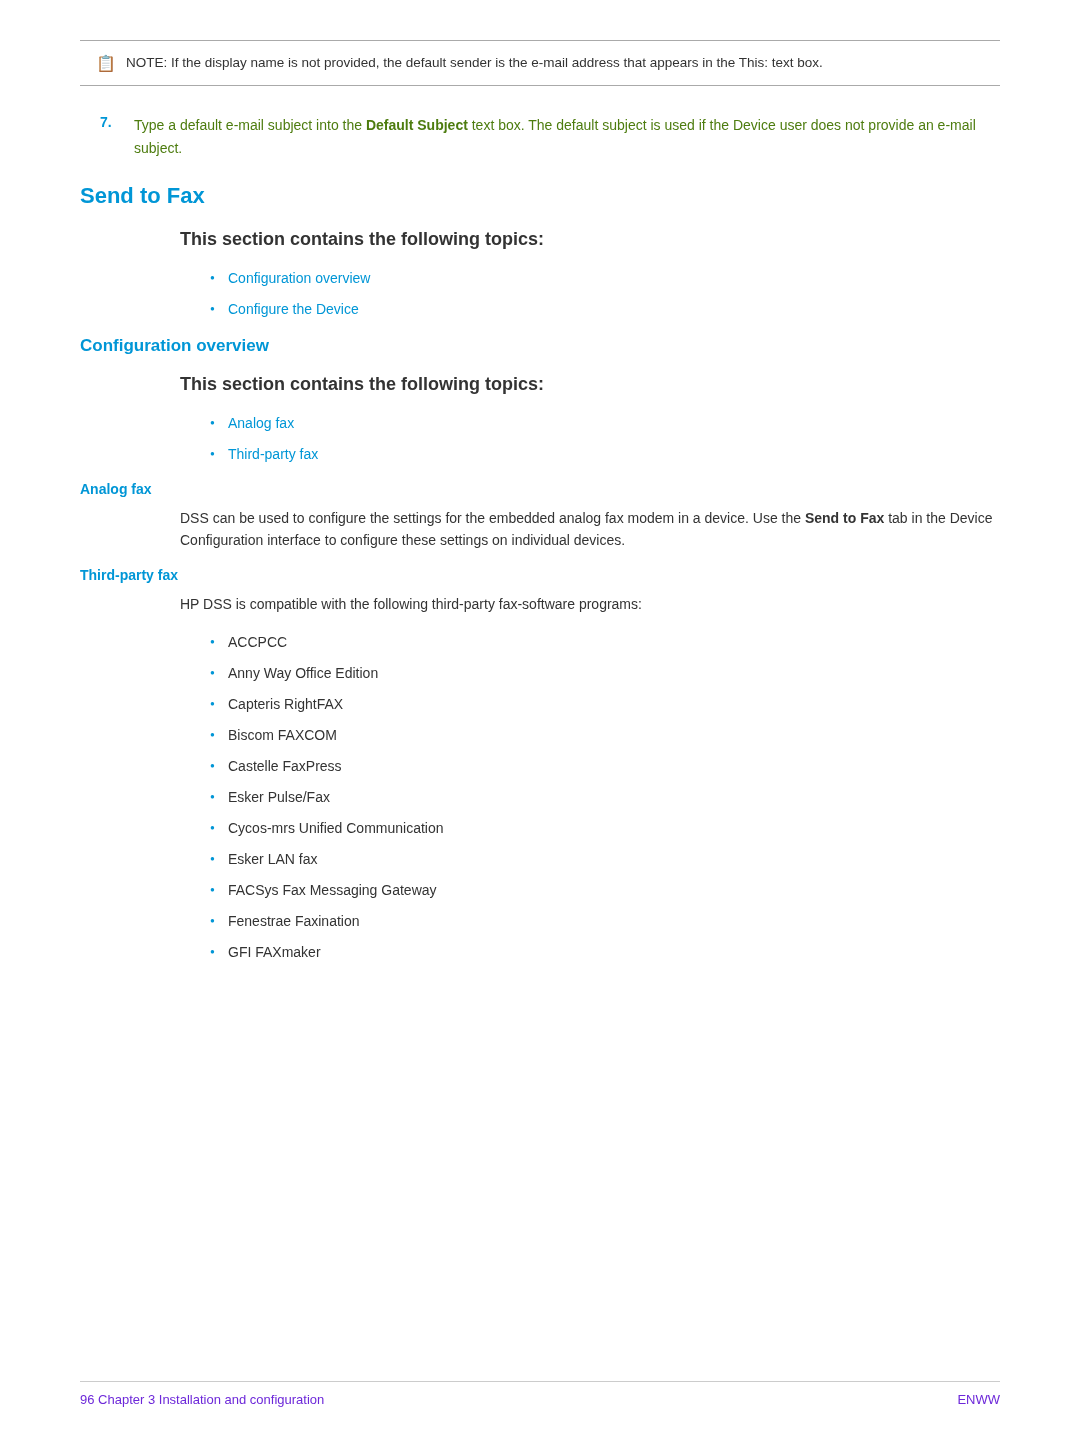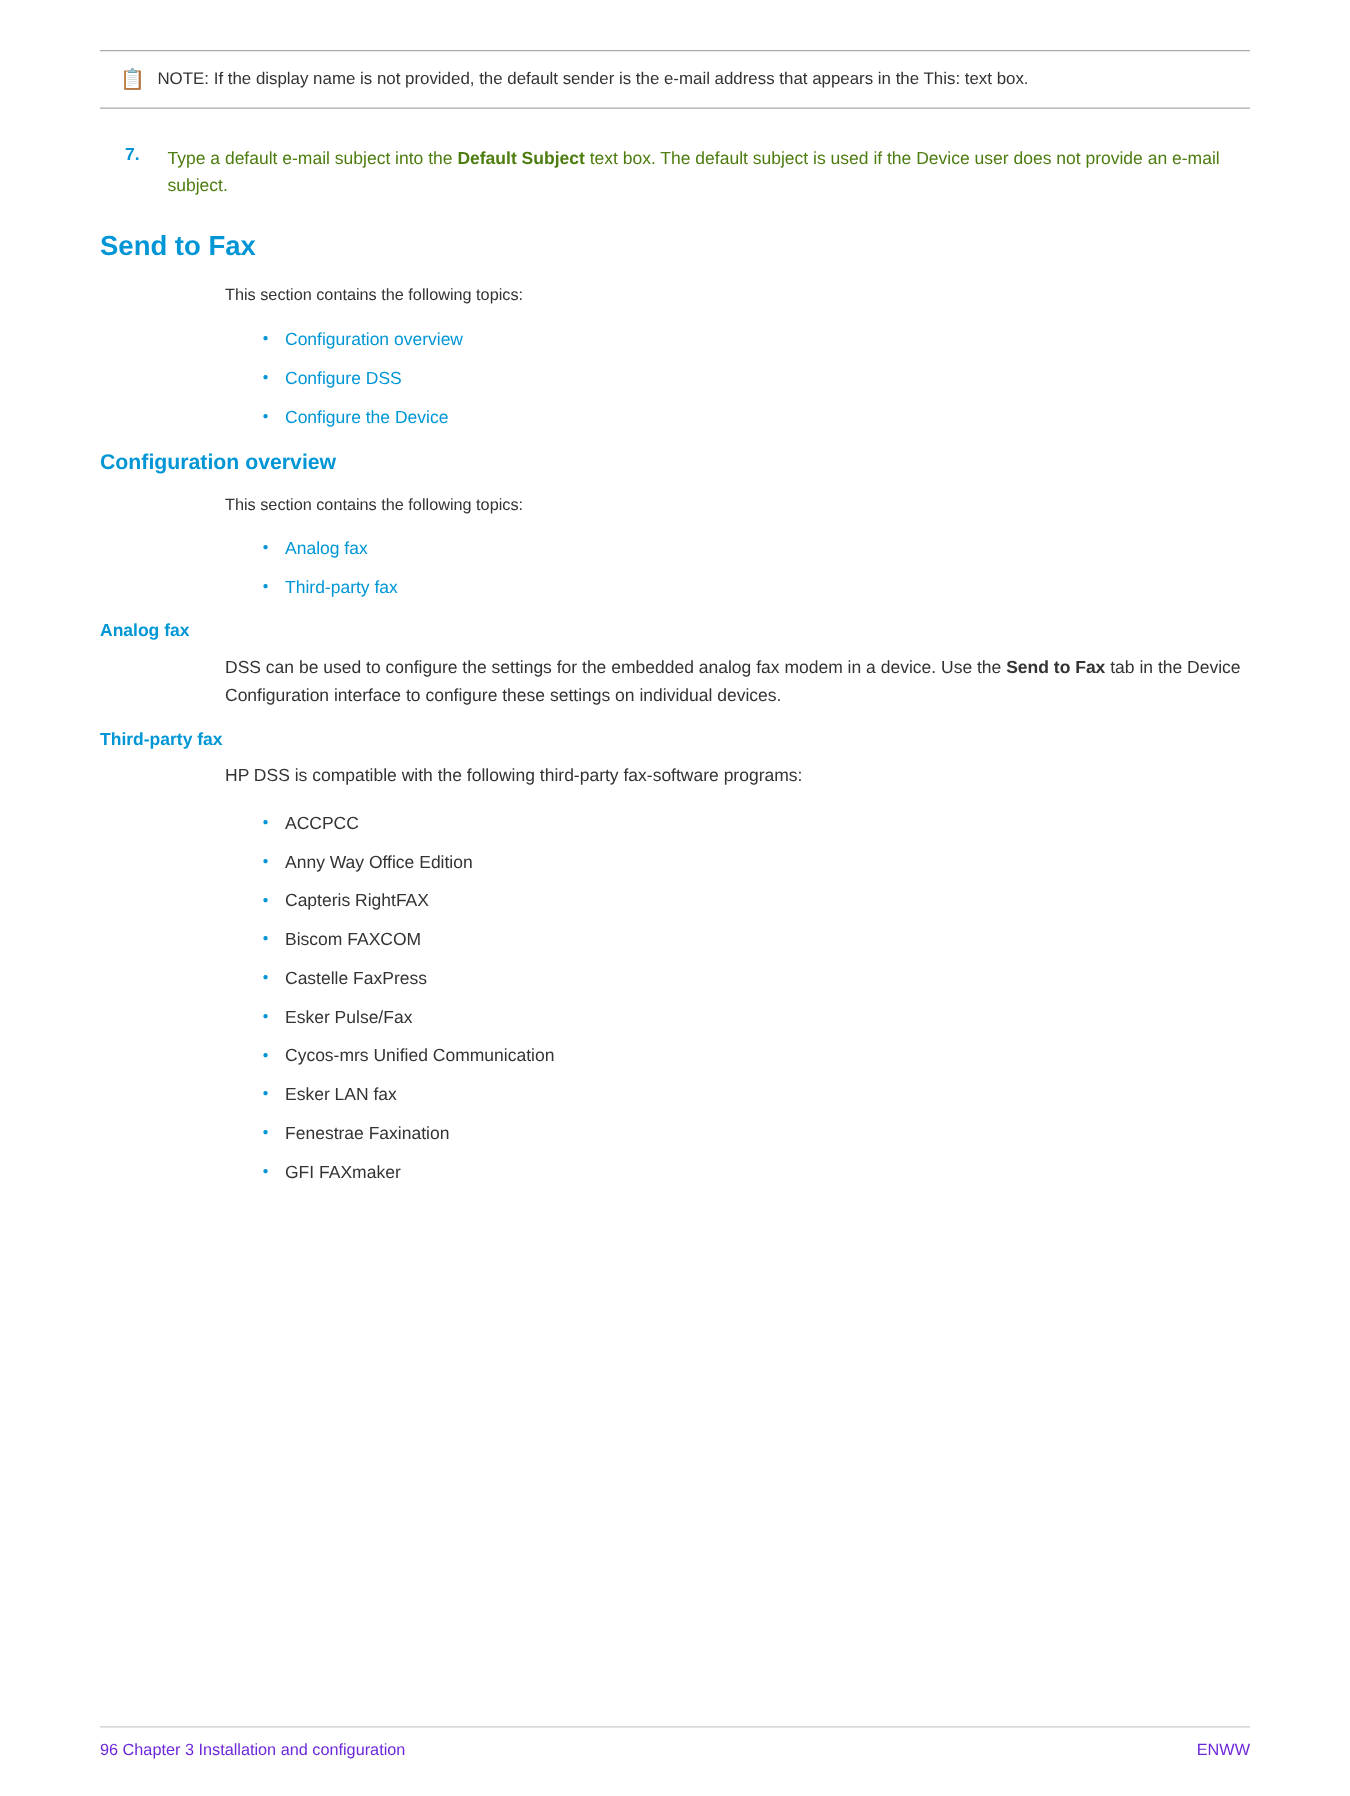--- a/index.html
+++ b/index.html
@@ -93,24 +93,25 @@
     .sub-sub-heading {
       font-size: 14px;
       font-weight: bold;
       color: #0096d6;
       margin-bottom: 10px;
       margin-top: 14px;
     }
 
     .section-intro {
       padding-left: 100px;
-      font-size: 13px;
+      font-size: 18px;
       line-height: 1.6;
       margin-bottom: 14px;
       color: #333;
+      font-weight: bold;
     }
 
     .bullet-list {
       padding-left: 130px;
       margin-bottom: 16px;
     }
 
     .bullet-list li {
       list-style: none;
       position: relative;
@@ -205,23 +206,20 @@
 
   <h2 class="section-heading">Send to Fax</h2>
 
   <div class="section-intro">This section contains the following topics:</div>
 
   <ul class="bullet-list">
     <li>
       <a href="#">Configuration overview</a>
     </li>
     <li>
-      <a href="#">Configure DSS</a>
-    </li>
-    <li>
       <a href="#">Configure the Device</a>
     </li>
   </ul>
 
   <h3 class="sub-heading">Configuration overview</h3>
 
   <div class="section-intro">This section contains the following topics:</div>
 
   <ul class="bullet-list">
     <li>
@@ -244,20 +242,21 @@
 
   <ul class="plain-bullet-list">
     <li><span>ACCPCC</span></li>
     <li><span>Anny Way Office Edition</span></li>
     <li><span>Capteris RightFAX</span></li>
     <li><span>Biscom FAXCOM</span></li>
     <li><span>Castelle FaxPress</span></li>
     <li><span>Esker Pulse/Fax</span></li>
     <li><span>Cycos-mrs Unified Communication</span></li>
     <li><span>Esker LAN fax</span></li>
+    <li><span>FACSys Fax Messaging Gateway</span></li>
     <li><span>Fenestrae Faxination</span></li>
     <li><span>GFI FAXmaker</span></li>
   </ul>
 
   <div class="page-footer">
     <span>96    Chapter 3   Installation and configuration</span>
     <span>ENWW</span>
   </div>
 
 </div>

